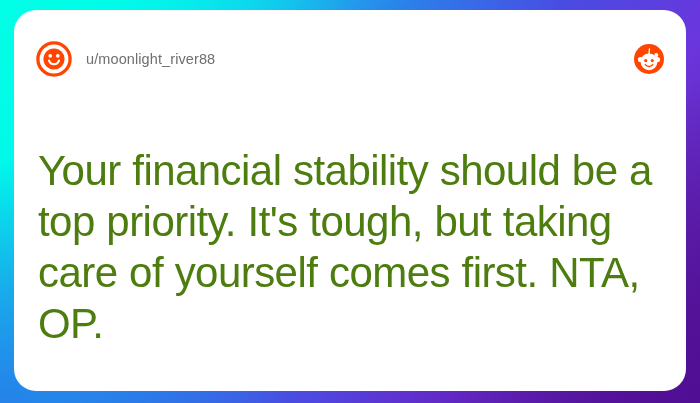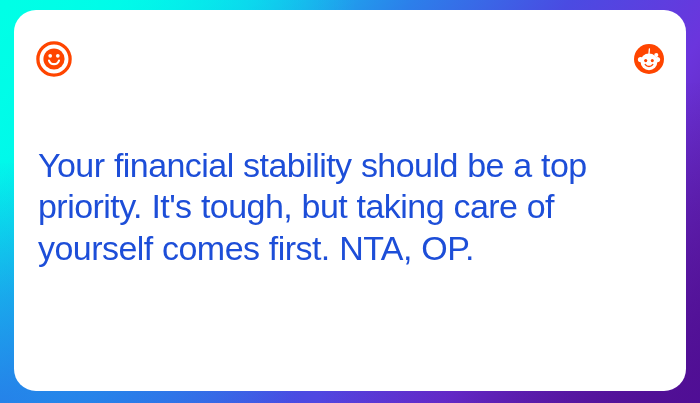--- a/index.html
+++ b/index.html
@@ -93,23 +93,23 @@
 
   .card-body {
     position: absolute;
     left: 0;
     top: 97px;
     width: 100%;
     padding: 38px 30px 0 24px;
   }
 
   .post-text {
-    font-size: 34px;
+    font-size: 42px;
     line-height: 1.215;
-    color: #1d4ed8;
+    color: #4d7c0f;
     font-family: "Liberation Sans", sans-serif;
     font-weight: 400;
     letter-spacing: -0.55px;
     word-spacing: 0.5px;
   }
 </style>
 </head>
 <body>
 
 <div class="bg-tint-tl"></div>
@@ -123,20 +123,21 @@
     <span class="avatar">
       <svg viewBox="0 0 36 36" width="36" height="36" xmlns="http://www.w3.org/2000/svg">
         <circle cx="18" cy="18" r="16.1" fill="none" stroke="#FF4500" stroke-width="3.3"></circle>
         <circle cx="18" cy="18" r="10.6" fill="#FF4500"></circle>
         <circle cx="14.2" cy="14.8" r="1.85" fill="#FFFFFF"></circle>
         <circle cx="21.8" cy="14.8" r="1.85" fill="#FFFFFF"></circle>
         <path d="M13.0 19.6 a5.3 5.3 0 0 0 10.0 0" fill="none" stroke="#FFFFFF" stroke-width="2.1" stroke-linecap="round"></path>
       </svg>
     </span>
 
+    <span class="username">u/moonlight_river88</span>
 
     <span class="brand-logo">
       <svg viewBox="0 0 30 30" width="30" height="30" xmlns="http://www.w3.org/2000/svg">
         <circle cx="15" cy="15" r="15" fill="#FF4500"></circle>
         <circle cx="15" cy="17.8" r="8.4" fill="#FFFFFF"></circle>
         <circle cx="22.3" cy="11.1" r="2.05" fill="#FFFFFF"></circle>
         <circle cx="6.6" cy="15.6" r="2.7" fill="#FFFFFF"></circle>
         <circle cx="23.4" cy="15.6" r="2.7" fill="#FFFFFF"></circle>
         <path d="M15 9.6 L15.4 5.0" stroke="#FFFFFF" stroke-width="1.35" fill="none" stroke-linecap="round"></path>
         <circle cx="11.7" cy="16.6" r="1.55" fill="#FF4500"></circle>

